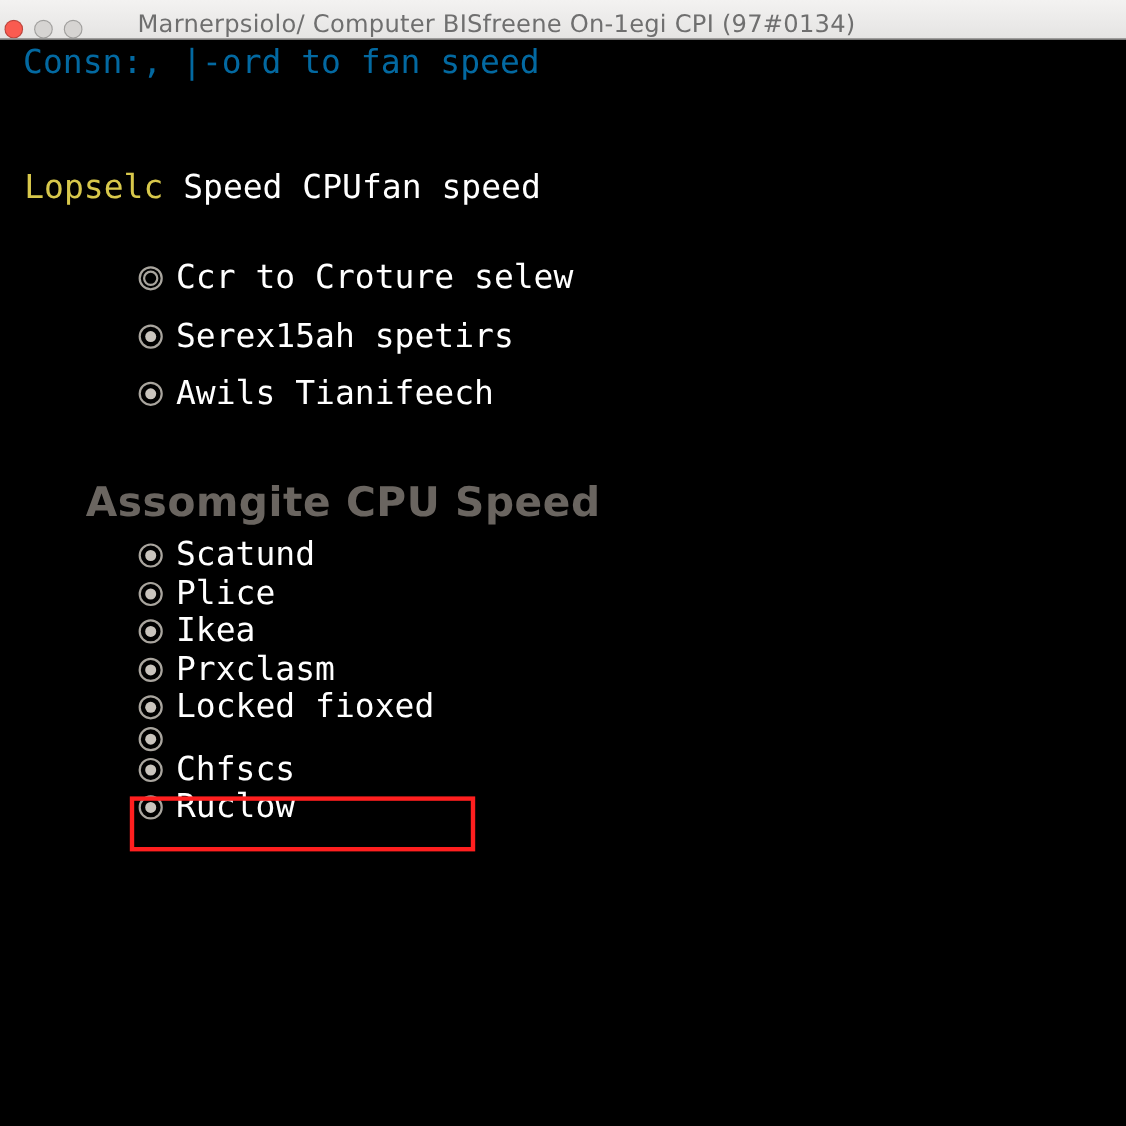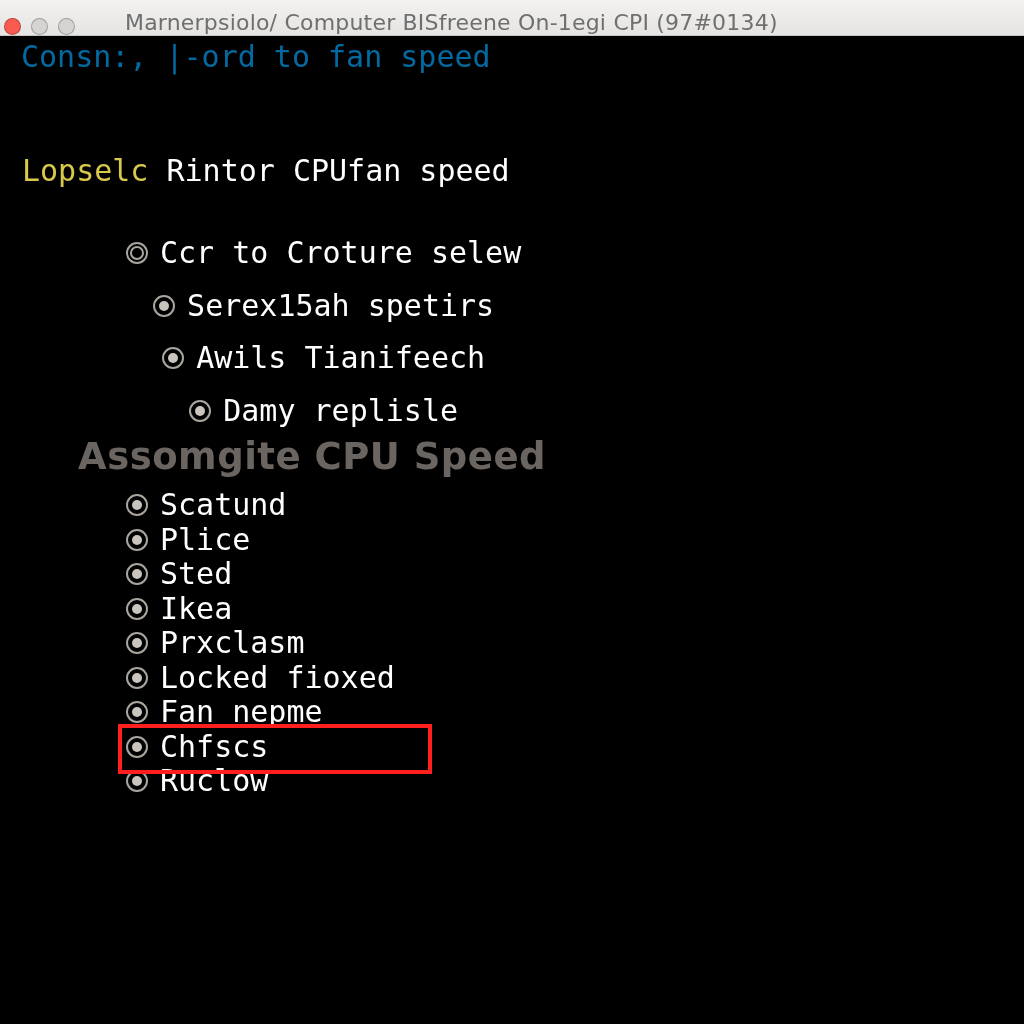--- a/index.html
+++ b/index.html
@@ -54,21 +54,20 @@
       left:22px; top:118px;
       color:#d8c84b;
       font-weight:500;
     }
     .section-hdr .white { color:#ffffff; }
     .list1 {
       position:absolute;
       left:126px; top:200px;
       display:flex; flex-direction:column;
       gap:18px;
-      align-items:center;
     }
     .sub-hdr {
       position:absolute;
       left:78px; top:400px;
       font-family:"DejaVu Sans","Liberation Sans",Arial,sans-serif;
       font-size:37px;
       font-weight:700;
       color:#6a6560;
       letter-spacing:0.5px;
     }
@@ -121,72 +120,63 @@
     <span class="tl grey1"></span>
     <span class="tl grey2"></span>
   </div>
   <span>Marnerpsiolo/ Computer BISfreene On-1egi CPI (97#0134)</span>
 </div>
 
 <div class="content">
   <div class="topline">Consn:, |-ord to fan speed</div>
 
   <div class="section-hdr">
-    <span>Lopselc</span><span class="white"> Rintor CPUfan speed</span>
+    <span>Lopselc</span><span class="white"> Speed CPUfan speed</span>
   </div>
 
   <div class="list1">
     <div class="item">
       <span class="bullet hollow"></span>
       <span>Ccr to Croture selew</span>
     </div>
     <div class="item">
       <span class="bullet filled"></span>
       <span>Serex15ah spetirs</span>
     </div>
     <div class="item">
       <span class="bullet filled"></span>
       <span>Awils Tianifeech</span>
-    </div>
-    <div class="item">
-      <span class="bullet filled"></span>
-      <span>Damy replisle</span>
     </div>
   </div>
 
   <div class="sub-hdr">Assomgite CPU Speed</div>
 
   <div class="list2">
     <div class="item">
       <span class="bullet filled"></span>
       <span>Scatund</span>
     </div>
     <div class="item">
       <span class="bullet filled"></span>
       <span>Plice</span>
     </div>
     <div class="item">
       <span class="bullet filled"></span>
-      <span>Sted</span>
-    </div>
-    <div class="item">
-      <span class="bullet filled"></span>
       <span>Ikea</span>
     </div>
     <div class="item">
       <span class="bullet filled"></span>
       <span>Prxclasm</span>
     </div>
     <div class="item">
       <span class="bullet filled"></span>
       <span>Locked fioxed</span>
     </div>
     <div class="item">
       <span class="bullet filled"></span>
-      <span>Fan nepme</span>
     </div>
     <div class="item">
       <span class="bullet filled"></span>
       <span>Chfscs</span>
     </div>
     <div class="item">
       <span class="bullet filled"></span>
       <span>Ruclow</span>
     </div>
   </div>

